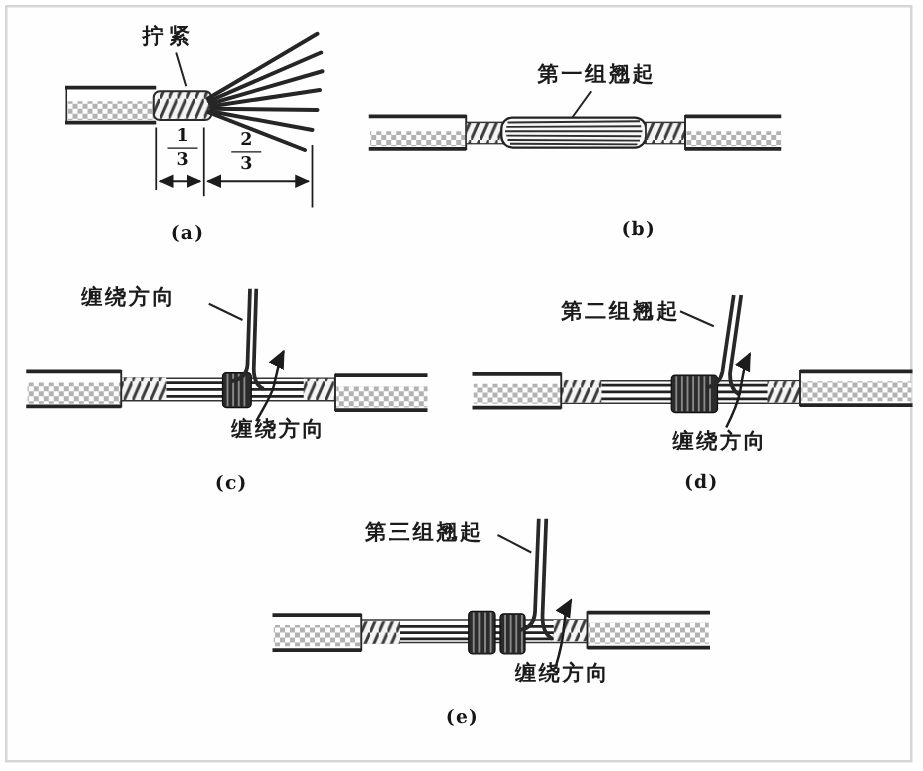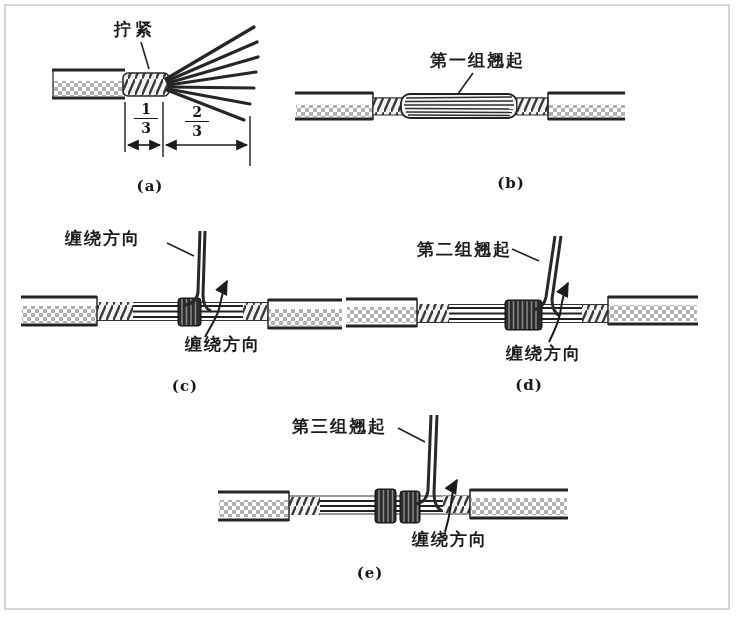--- a/index.html
+++ b/index.html
@@ -175,21 +175,21 @@
       <line x1="253" y1="75" x2="327" y2="75" stroke="#242424" stroke-width="3"></line>
       <line x1="253" y1="103" x2="327" y2="103" stroke="#242424" stroke-width="3"></line>
       <line x1="253" y1="74" x2="253" y2="104" stroke="#242424" stroke-width="1.5"></line>
     </g>
   </svg>
   <div class="zh-label" style="left:50px;top:4px;">缠绕方向</div>
   <div class="zh-label" style="left:170px;top:110px;">缠绕方向</div>
   <div class="caption" style="left:150px;top:152px;">(c)</div>
 </div>
 
-<div class="fig" style="left:342px;top:230px;width:360px;height:170px;">
+<div class="fig" style="left:374px;top:230px;width:360px;height:170px;">
   <svg width="360" height="170" viewBox="0 0 360 170">
     <g>
       <line x1="170" y1="19" x2="197" y2="31" stroke="#222" stroke-width="1.6"></line>
     </g>
     <g stroke="#333" stroke-width="1.2">
       <line x1="75" y1="74.5" x2="266" y2="74.5"></line>
       <line x1="75" y1="92.5" x2="266" y2="92.5"></line>
     </g>
     <g stroke="#222" stroke-width="2.2">
       <line x1="107" y1="78" x2="266" y2="78"></line>

